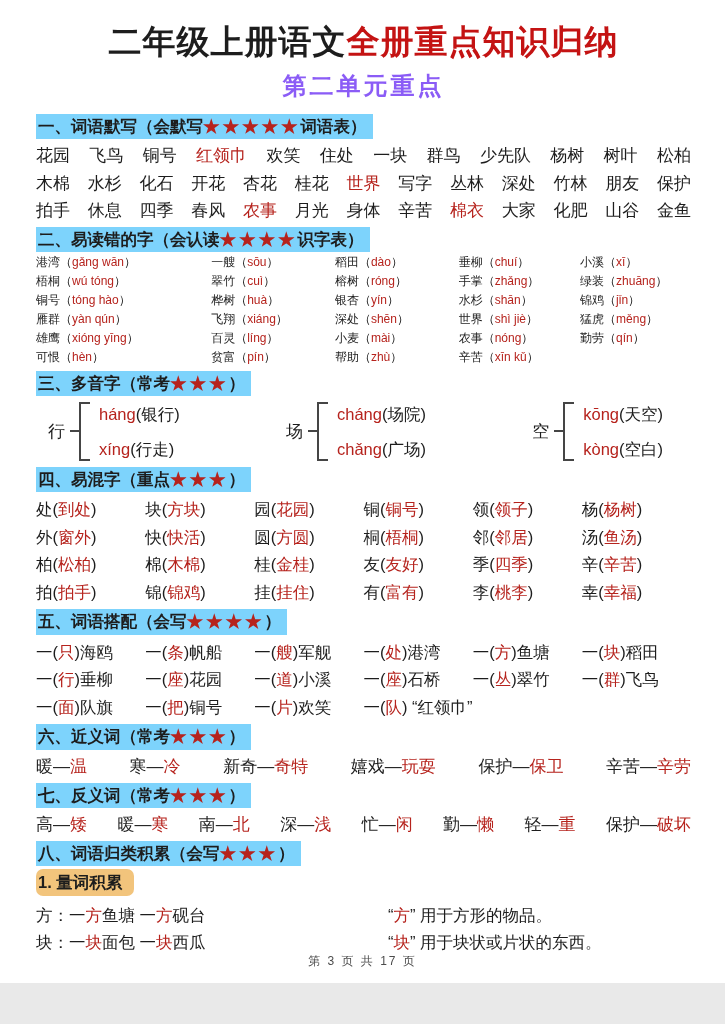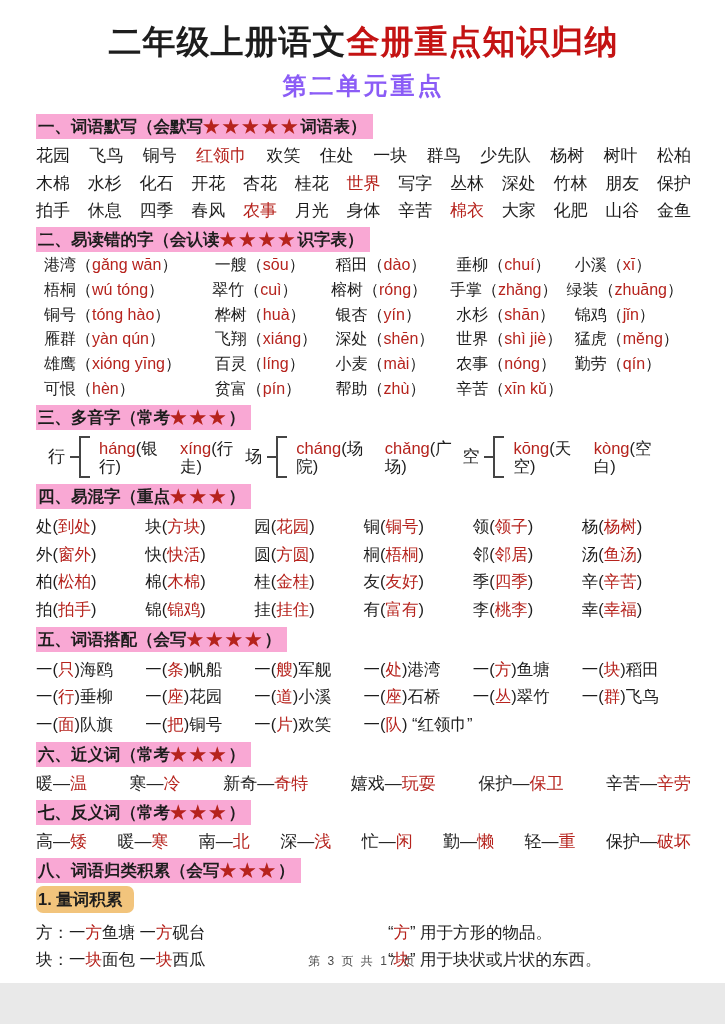--- a/index.html
+++ b/index.html
@@ -14,40 +14,40 @@
     line-height:1.2;
   }
   .title .t-red { color:#c41313; }
   .subtitle {
     text-align:center; color:#8b5cf6; font-family:"DejaVu Serif", serif;
     font-size:24px; font-weight:bold; margin:0 0 14px; letter-spacing:3px;
     line-height:1.2;
   }
   .section { margin-bottom:4px; }
   .hl-green {
-    background:#f9a8d4; display:inline-block; font-weight:bold;
+    background:#7dd3fc; display:inline-block; font-weight:bold;
     font-size:16.5px; line-height:1.4; padding:1px 6px 1px 2px;
   }
   .stars { color:#d31111; letter-spacing:3px; }
   .c-r { color:#b6231d; }
   .c-k { color:#1d1d1d; }
   .row.flow { display:flex; justify-content:space-between; margin:6px 0; font-size:17px; line-height:1.25; }
   .row.flow .cell { white-space:nowrap; }
-  .row.grid5 { display:grid; grid-template-columns:1.5fr 1.06fr 1.06fr 1.04fr 0.95fr; margin:2px 8px; font-size:16px; line-height:1.42; }
+  .row.grid5 { display:grid; grid-template-columns:1.5fr 1.06fr 1.06fr 1.04fr 0.95fr; margin:2px 0; font-size:12px; line-height:1.42; }
   .row.grid6 { display:grid; grid-template-columns:repeat(6,1fr); margin:7px 0; font-size:16.5px; line-height:1.25; }
   .cell { white-space:nowrap; overflow:visible; }
   .bracerow { display:flex; justify-content:space-between; padding:6px 28px 2px 12px; }
   .mgroup { display:flex; align-items:center; }
   .mchar { font-size:17px; margin-right:5px; }
   .conn { width:9px; height:2px; background:#454545; flex:0 0 auto; }
   .bracket {
     width:9px; align-self:stretch; flex:0 0 auto; margin-right:9px;
     border-left:2px solid #454545; border-top:2px solid #454545; border-bottom:2px solid #454545;
   }
-  .mlines { display:flex; flex-direction:row; gap:11px; font-size:16.5px; padding:3px 0; line-height:1.1; }
+  .mlines { display:flex; flex-direction:column; gap:17px; font-size:16.5px; padding:3px 0; line-height:1.1; }
   .hl-orange { background:#f2c47c; display:inline-block; font-weight:bold; font-size:16.5px; padding:2px 12px 2px 2px; margin:3px 0 3px; line-height:1.35;border-radius:7px; }
   .mrow { display:flex; margin:6px 0; font-size:16.5px; line-height:1.3; }
   .mleft { width:352px; white-space:nowrap; }
   .mright { flex:1; white-space:nowrap; }
   .page-footer {
     position:absolute; bottom:13px; left:0; right:0; text-align:center;
     font-size:12px; color:#4c4c4c; letter-spacing:2px;
   }
 </style>
 </head>

